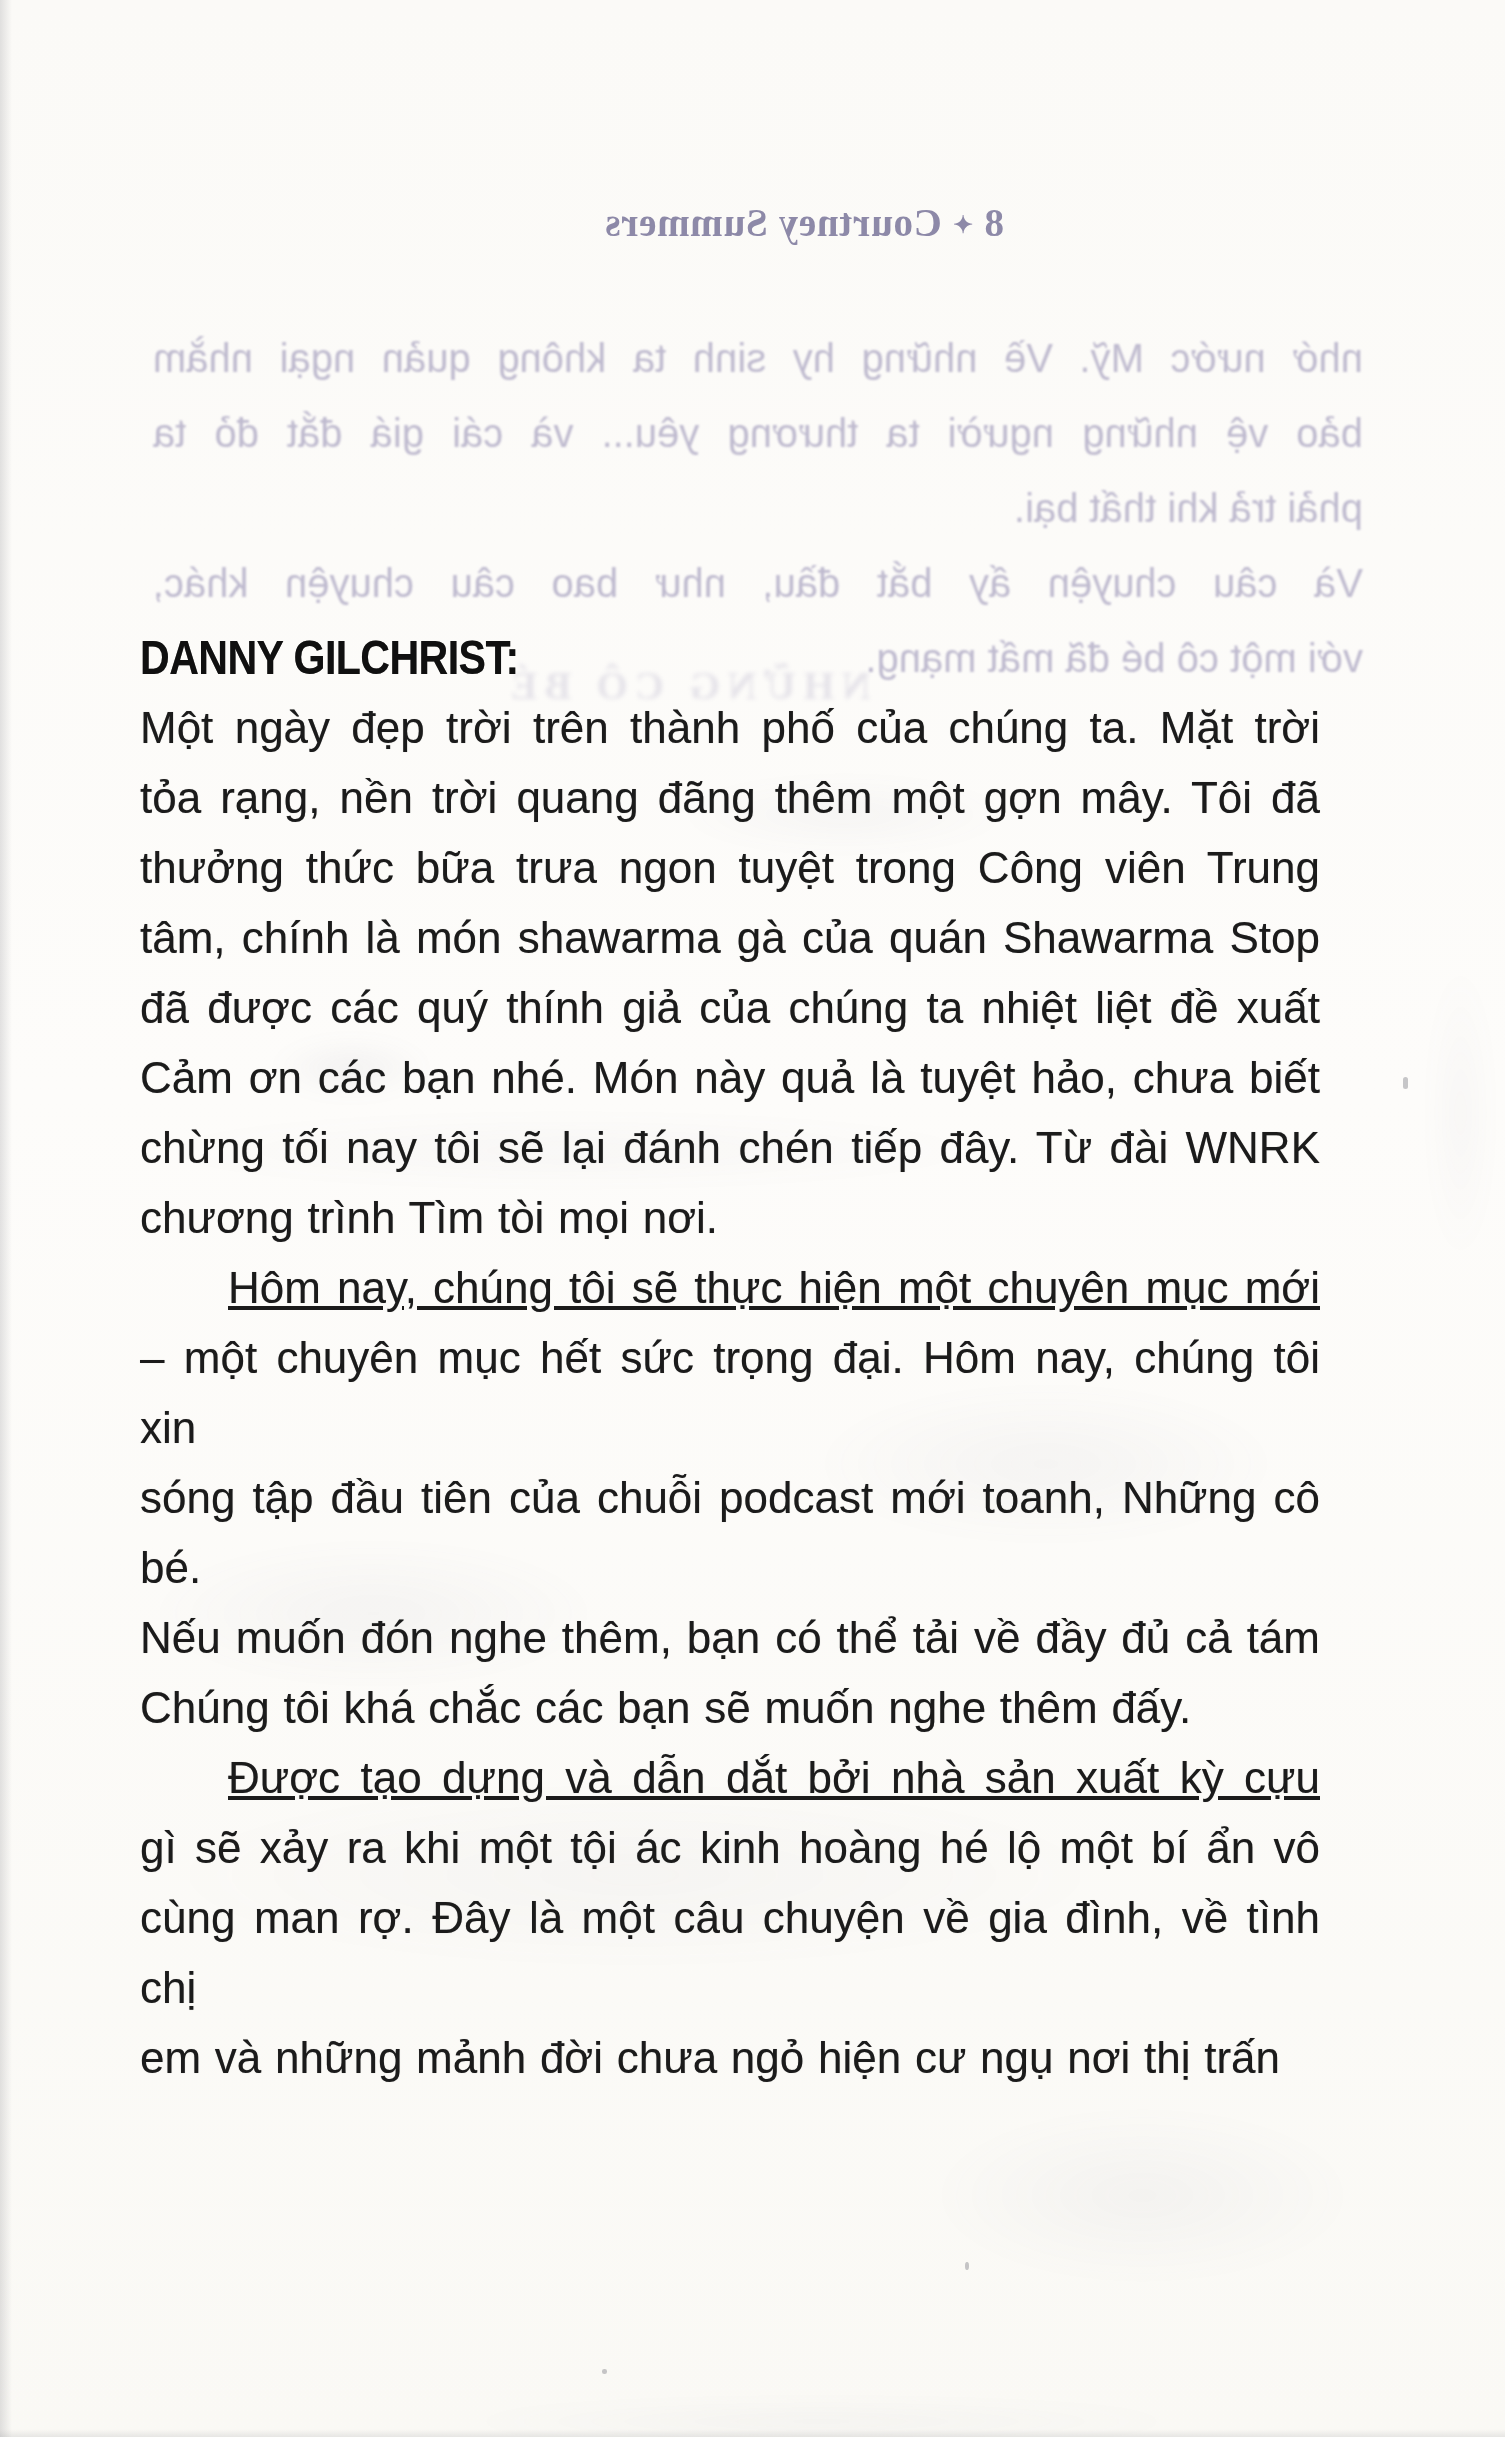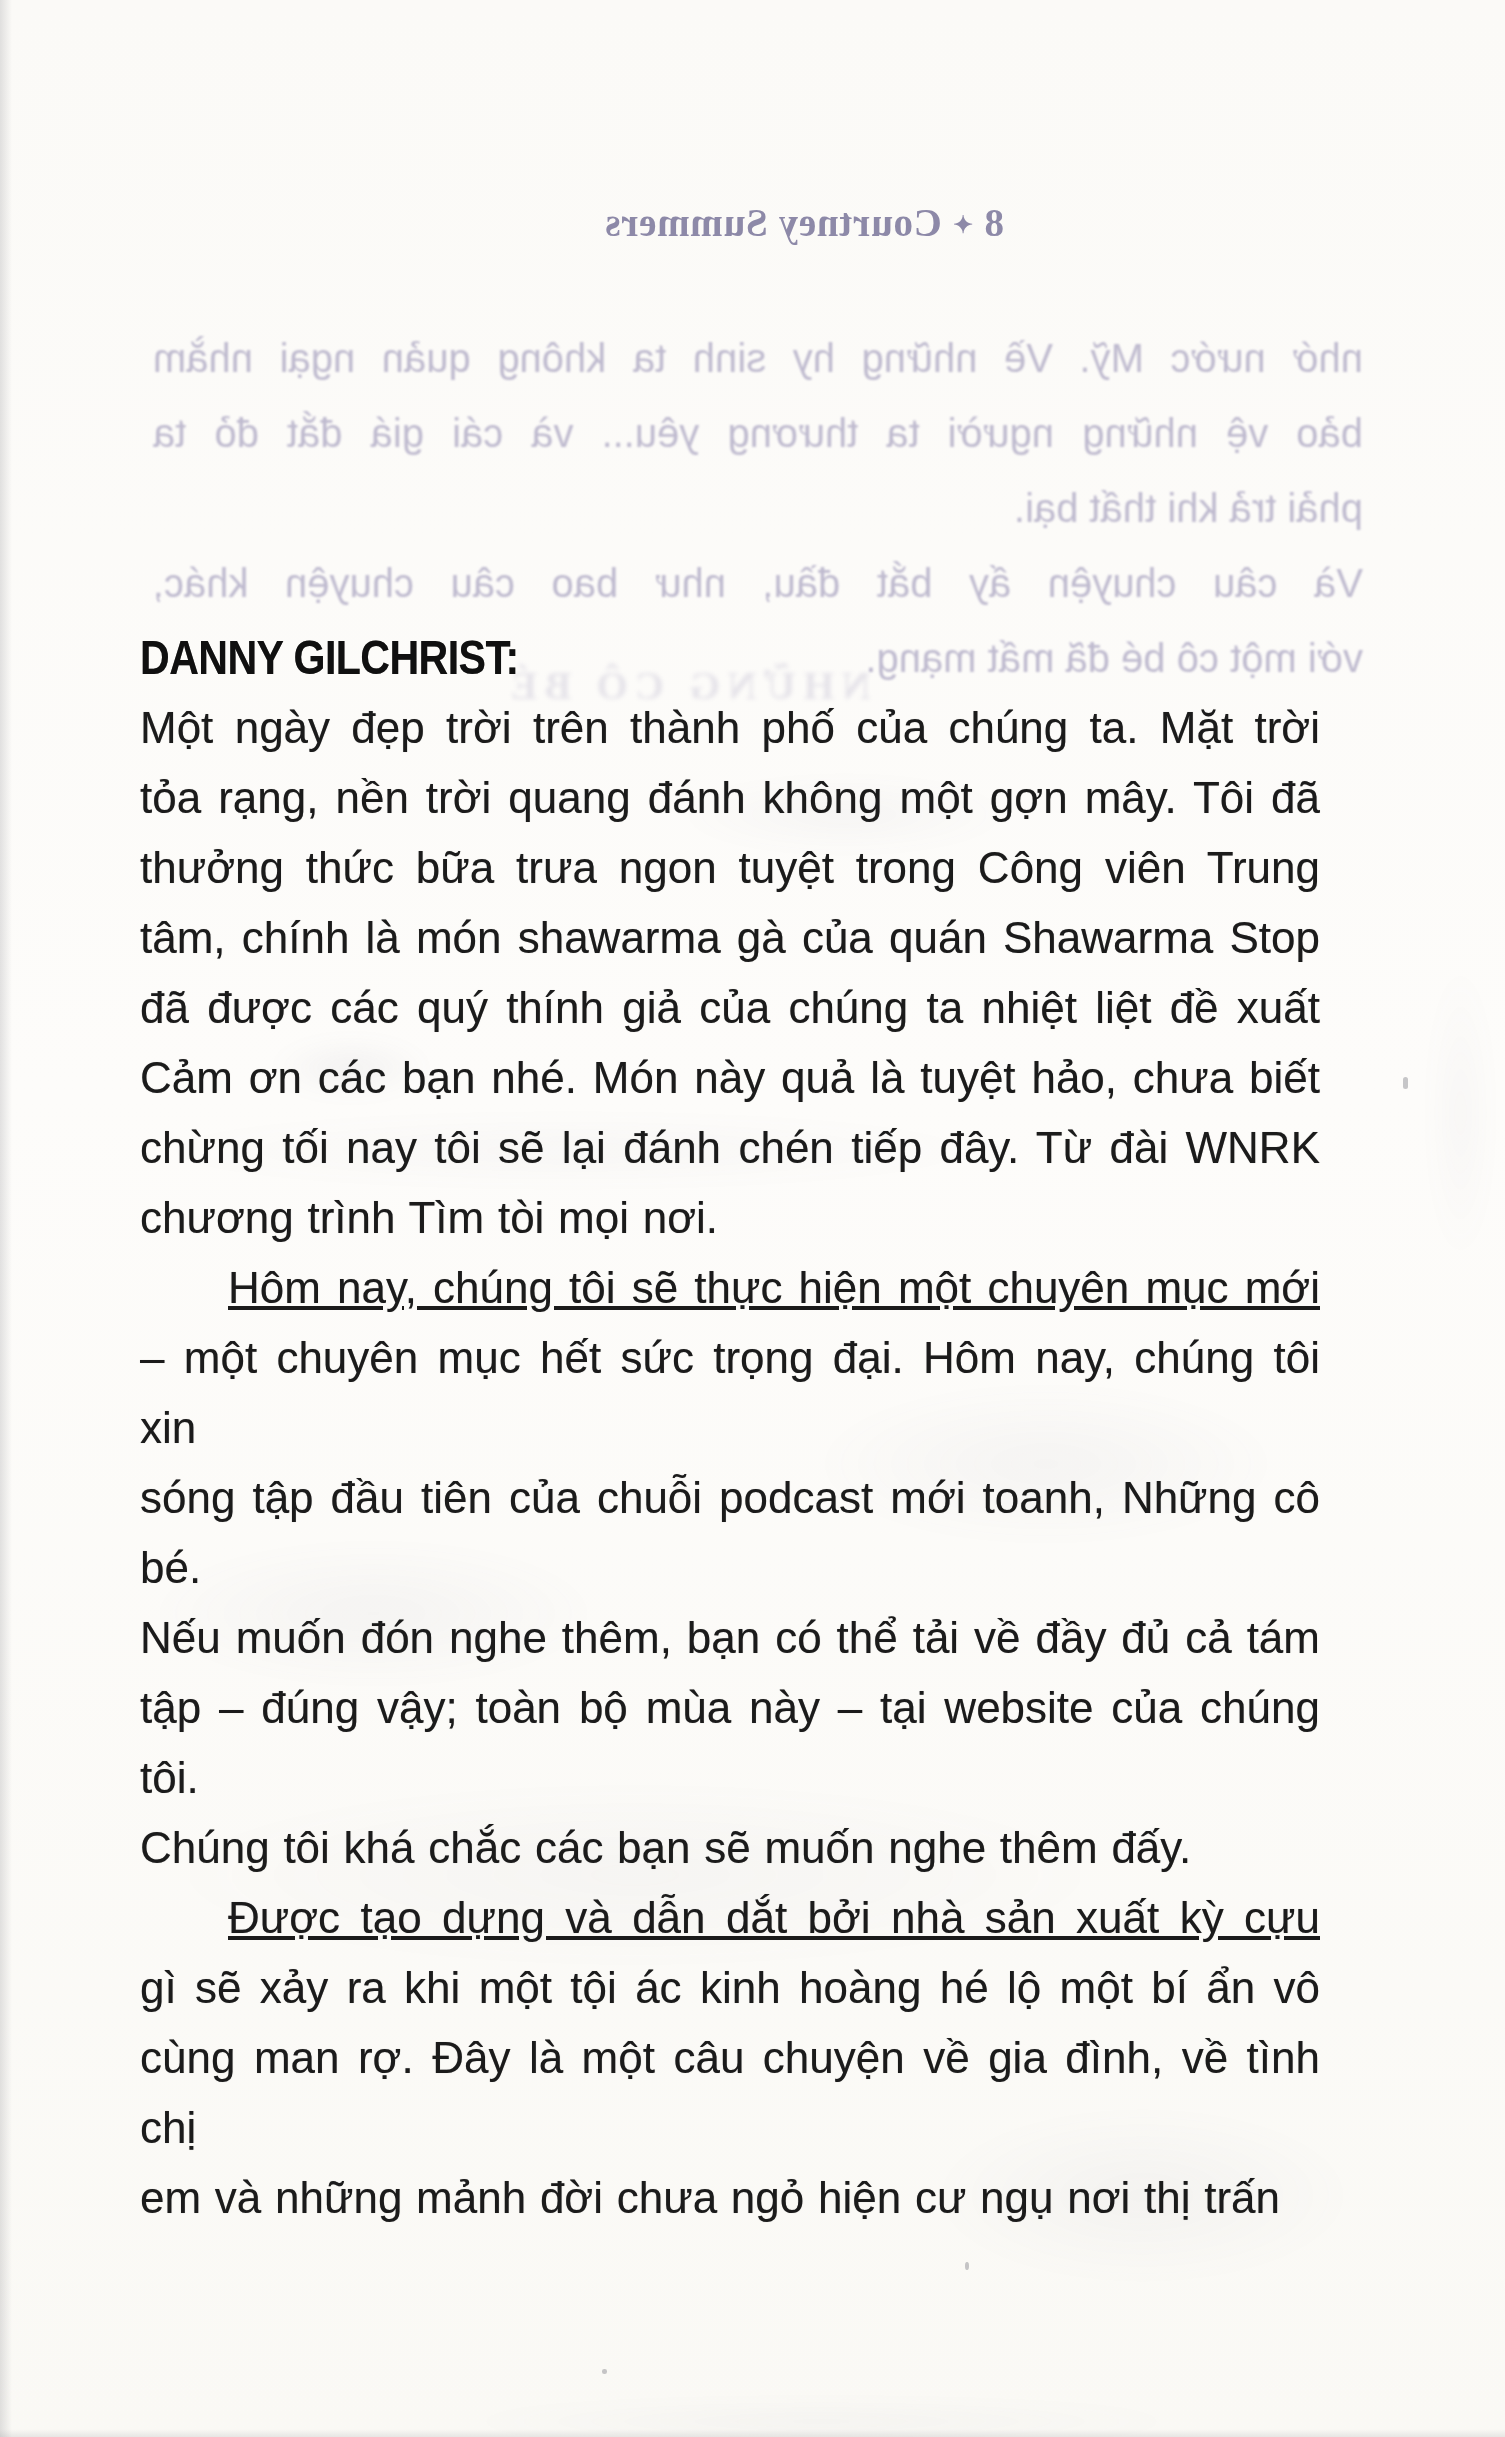--- a/index.html
+++ b/index.html
@@ -97,32 +97,31 @@
       <div class="gline j">Và câu chuyện ấy bắt đầu, như bao câu chuyện khác,</div>
       <div class="gline l">với một cô bé đã mất mạng.</div>
     </div>
 
   <div class="ghost-title mir">NHỮNG CÔ BÉ</div>
 
   <div class="speaker">DANNY GILCHRIST:</div>
 
   <div class="body-text">
       <div class="bline j"><span>Một ngày đẹp trời trên thành phố của chúng ta. Mặt trời</span></div>
-      <div class="bline j"><span>tỏa rạng, nền trời quang đánh không một gợn mây. Tôi đã</span></div>
+      <div class="bline j"><span>tỏa rạng, nền trời quang đãng thêm một gợn mây. Tôi đã</span></div>
       <div class="bline j"><span>thưởng thức bữa trưa ngon tuyệt trong Công viên Trung</span></div>
       <div class="bline j"><span>tâm, chính là món shawarma gà của quán Shawarma Stop</span></div>
       <div class="bline j"><span>đã được các quý thính giả của chúng ta nhiệt liệt đề xuất</span></div>
       <div class="bline j"><span>Cảm ơn các bạn nhé. Món này quả là tuyệt hảo, chưa biết</span></div>
       <div class="bline j"><span>chừng tối nay tôi sẽ lại đánh chén tiếp đây. Từ đài WNRK</span></div>
       <div class="bline l"><span>chương trình </span><span class="it">Tìm tòi mọi nơi.</span></div>
       <div class="bline j ind"><span>Hôm nay, chúng tôi sẽ thực hiện một chuyên mục mới</span></div>
       <div class="bline j"><span>– một chuyên mục hết sức trọng đại. Hôm nay, chúng tôi xin</span></div>
       <div class="bline j"><span>sóng tập đầu tiên của chuỗi podcast mới toanh, </span><span class="it">Những cô bé.</span></div>
       <div class="bline j"><span>Nếu muốn đón nghe thêm, bạn có thể tải về đầy đủ cả tám</span></div>
-      <div class="bline j"><span>tập – đúng vậy; toàn bộ mùa này – tại website của chúng tôi.</span></div>
       <div class="bline l"><span>Chúng tôi khá chắc các bạn sẽ muốn nghe thêm đấy.</span></div>
       <div class="bline j ind"><span>Được tạo dựng và dẫn dắt bởi nhà sản xuất kỳ cựu</span></div>
       <div class="bline j"><span>gì sẽ xảy ra khi một tội ác kinh hoàng hé lộ một bí ẩn vô</span></div>
       <div class="bline j"><span>cùng man rợ. Đây là một câu chuyện về gia đình, về tình chị</span></div>
       <div class="bline l"><span>em và những mảnh đời chưa ngỏ hiện cư ngụ nơi thị trấn</span></div>
     </div>
 
   <div class="speck" style="left:1403px;top:1077px;width:5.2px;height:12px;border-radius:3px;"></div>
   <div class="speck" style="left:965px;top:2262px;width:3.7px;height:7.5px;"></div>
   <div class="speck" style="left:602px;top:2369px;width:4.5px;height:4.5px;"></div>

